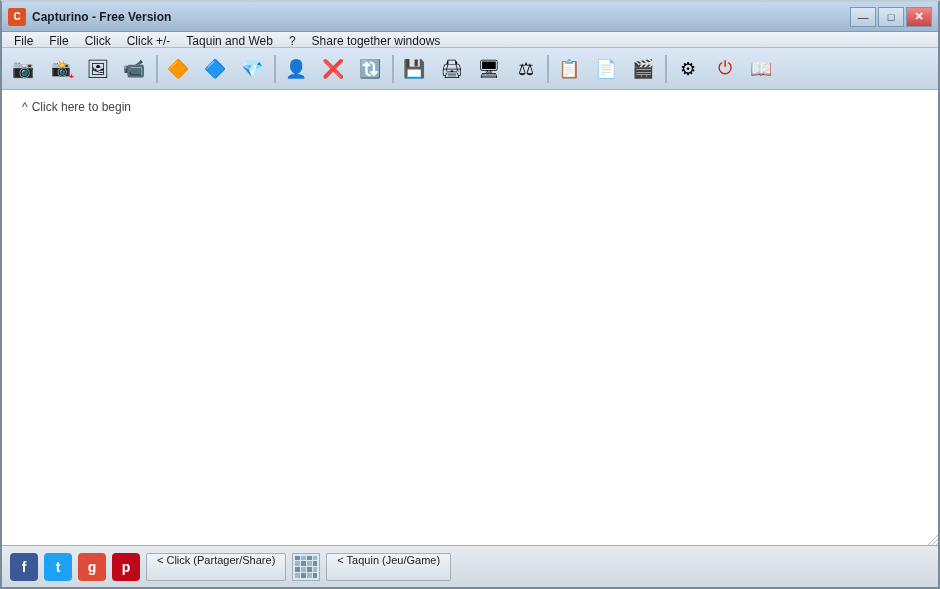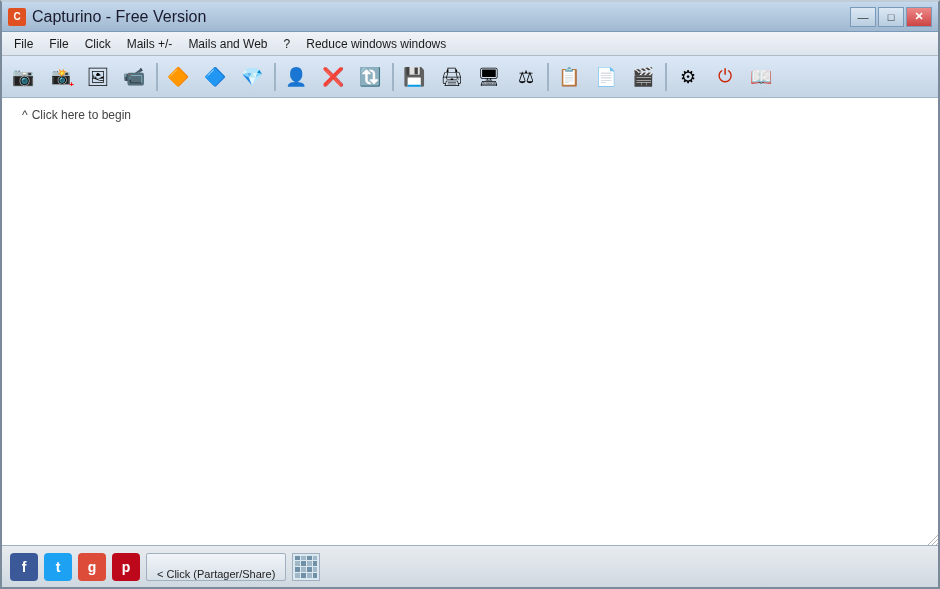--- a/index.html
+++ b/index.html
@@ -37,23 +37,23 @@
       background: #e05020;
       border-radius: 2px;
       display: flex;
       align-items: center;
       justify-content: center;
       font-size: 10px;
       color: white;
       font-weight: bold;
     }
     .title-text {
-      font-size: 16px;
+      font-size: 12px;
       color: #1a1a2e;
-      font-weight: normal;
+      font-weight: bold;
     }
     .title-buttons {
       display: flex;
       gap: 2px;
     }
     .title-btn {
       width: 26px;
       height: 20px;
       border: 1px solid #7a9ab8;
       background: linear-gradient(to bottom, #dce8f4, #b8cde0);
@@ -65,24 +65,23 @@
       color: #333;
     }
     .title-btn.close-btn {
       background: linear-gradient(to bottom, #e88, #c44);
       color: white;
       font-weight: bold;
     }
 
     
     .menu-bar {
-      height: 24px;
+      height: 16px;
       background: linear-gradient(to bottom, #f0f4f8, #dde4ec);
       display: flex;
-      align-items: center;
       padding: 0 4px;
       border-bottom: 1px solid #b0bcc8;
     }
     .menu-item {
       padding: 2px 8px;
       cursor: pointer;
       font-size: 12px;
       color: #1a1a1a;
       border-radius: 2px;
     }
@@ -160,21 +159,21 @@
     .share-btn {
       height: 28px;
       padding: 0 10px;
       border: 1px solid #a0b0c0;
       background: linear-gradient(to bottom, #f0f4f8, #d8e0e8);
       cursor: pointer;
       font-size: 11px;
       color: #222;
       border-radius: 2px;
       display: flex;
-      align-items: flex-end;
+      align-items: flex-start;
     }
     .taquin-icon {
       width: 28px;
       height: 28px;
       border: 1px solid #a0b0c0;
       background: #dce8f0;
       display: grid;
       grid-template-columns: repeat(4, 1fr);
       gap: 1px;
       padding: 2px;
@@ -209,24 +208,24 @@
       <div class="title-btn">—</div>
       <div class="title-btn">□</div>
       <div class="title-btn close-btn">✕</div>
     </div>
   </div>
 
   <div class="menu-bar">
     <div class="menu-item">File</div>
     <div class="menu-item">File</div>
     <div class="menu-item">Click</div>
-    <div class="menu-item">Mails +/-</div>
-    <div class="menu-item">Mails and Web</div>
+    <div class="menu-item">Click +/-</div>
+    <div class="menu-item">Taquin and Web</div>
     <div class="menu-item">?</div>
-    <div class="menu-item">Reduce windows windows</div>
+    <div class="menu-item">Share together windows</div>
   </div>
 
   <div class="toolbar">
 
     <div class="toolbar-btn" title="Screenshot region">
       <span style="font-size:18px;">📷</span>
     </div>
     <div class="toolbar-btn" title="Screenshot dashed" style="position:relative;">
       <span style="font-size:16px;">📸</span>
       <span style="position:absolute;bottom:4px;right:4px;font-size:8px;color:red;font-weight:bold;">+</span>
@@ -348,15 +347,18 @@
       <div class="taquin-cell"></div>
       <div class="taquin-cell" style="background:#a0b8c8;"></div>
       <div class="taquin-cell"></div>
       <div class="taquin-cell" style="background:#a0b8c8;"></div>
       <div class="taquin-cell" style="background:#a0b8c8;"></div>
       <div class="taquin-cell"></div>
       <div class="taquin-cell" style="background:#a0b8c8;"></div>
       <div class="taquin-cell"></div>
     </div>
 
+    <div class="share-btn">
+      <span>&lt; Taquin (Jeu/Game)</span>
+    </div>
   </div>
 
 </div>
 
 </body></html>

